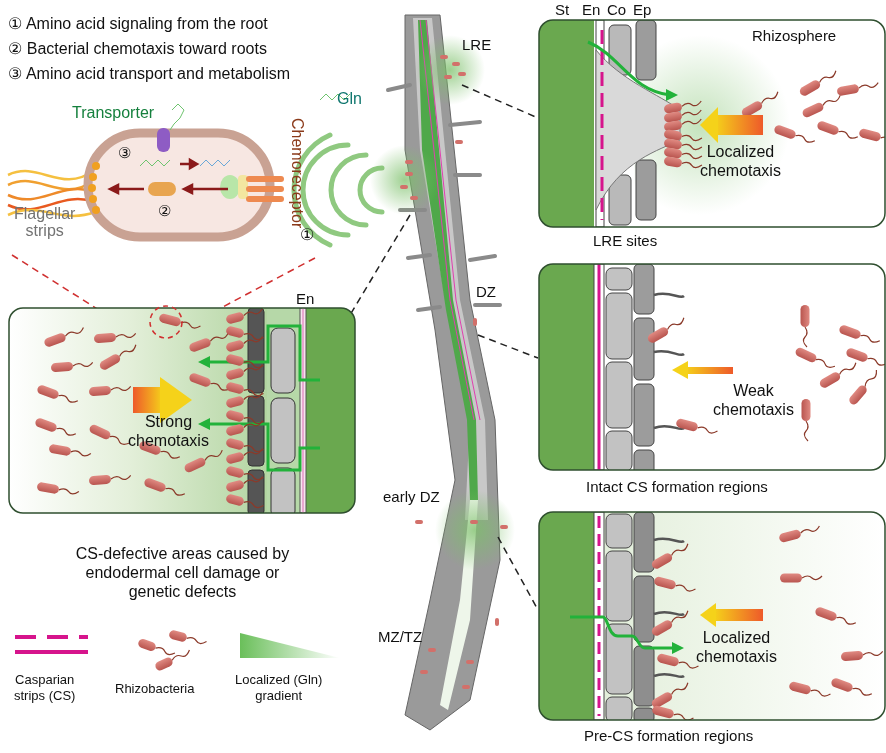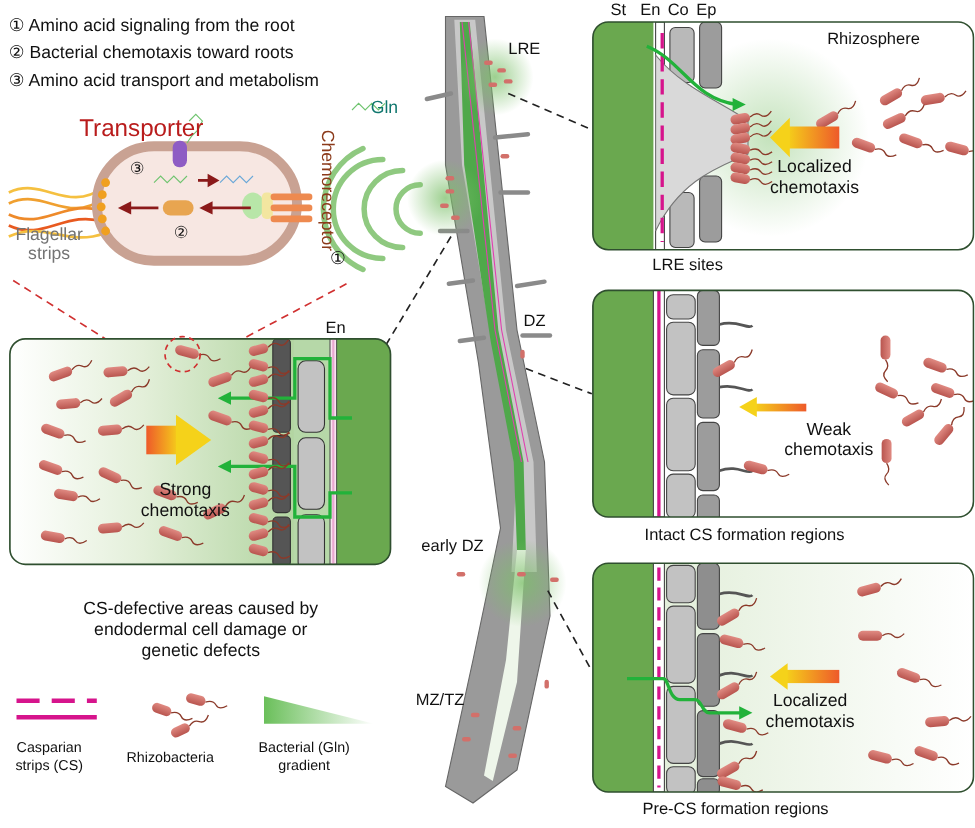--- a/index.html
+++ b/index.html
@@ -585,38 +585,38 @@
         <rect x="-9" y="-4.5" width="18" height="9" rx="4.5" fill="url(#gBact)"></rect>
       </g>
     </g>
   <polygon points="240,633 340,658 240,658" fill="url(#gLegendGrad)"></polygon>
 </svg>
 
 <div class="lbl legend-top" style="top:14px;">① Amino acid signaling from the root</div>
 <div class="lbl legend-top" style="top:39px;">② Bacterial chemotaxis toward roots</div>
 <div class="lbl legend-top" style="top:64px;">③ Amino acid transport and metabolism</div>
 
-<div class="lbl" style="left:72px;top:104px;font-size:22px;color:#b91c1c;">Transporter</div>
+<div class="lbl" style="left:72px;top:104px;font-size:16px;color:#15803d;">Transporter</div>
 <div class="lbl" style="left:14px;top:205px;font-size:16px;color:#737373;line-height:17px;text-align:center;">
   <span>Flagellar</span><br>
   <span>strips</span>
 </div>
 <div class="lbl" style="left:288px;top:118px;font-size:16px;color:#8b3a1a;transform-origin:0 0;transform:translate(0,0) rotate(90deg);left:306px;">Chemoreceptor</div>
 <div class="lbl" style="left:337px;top:90px;font-size:16px;color:#0f766e;">Gln</div>
 <div class="lbl" style="left:300px;top:225px;font-size:16px;">①</div>
 <div class="lbl" style="left:158px;top:202px;font-size:15px;">②</div>
 <div class="lbl" style="left:118px;top:144px;font-size:15px;">③</div>
 
 <div class="lbl" style="left:462px;top:36px;font-size:15px;">LRE</div>
 <div class="lbl" style="left:476px;top:283px;font-size:15px;">DZ</div>
 <div class="lbl" style="left:383px;top:488px;font-size:15px;">early DZ</div>
 <div class="lbl" style="left:378px;top:628px;font-size:15px;">MZ/TZ</div>
 
 <div class="lbl" style="left:296px;top:290px;font-size:15px;">En</div>
-<div class="lbl center" style="left:128px;top:412px;font-size:16px;line-height:19px;margin-top:24px;">
+<div class="lbl center" style="left:128px;top:412px;font-size:16px;line-height:19px;">
   <span>Strong</span><br>
   <span>chemotaxis</span>
 </div>
 <div class="lbl center" style="left:35px;top:544px;width:295px;font-size:16px;line-height:19px;white-space:normal;">
   <span>CS-defective areas caused by</span><br>
   <span>endodermal cell damage or</span><br>
   <span>genetic defects</span>
 </div>
 
 <div class="lbl" style="left:555px;top:1px;font-size:15px;">St</div>
@@ -641,15 +641,15 @@
   <span>chemotaxis</span>
 </div>
 <div class="lbl" style="left:584px;top:727px;font-size:15px;">Pre-CS formation regions</div>
 
 <div class="lbl center" style="left:14px;top:672px;font-size:13px;line-height:16px;">
   <span>Casparian</span><br>
   <span>strips (CS)</span>
 </div>
 <div class="lbl" style="left:115px;top:681px;font-size:13px;">Rhizobacteria</div>
 <div class="lbl center" style="left:235px;top:672px;font-size:13px;line-height:16px;">
-  <span>Bacterial (Gln)</span><br>
+  <span>Localized (Gln)</span><br>
   <span>gradient</span>
 </div>
 
 </body></html>

